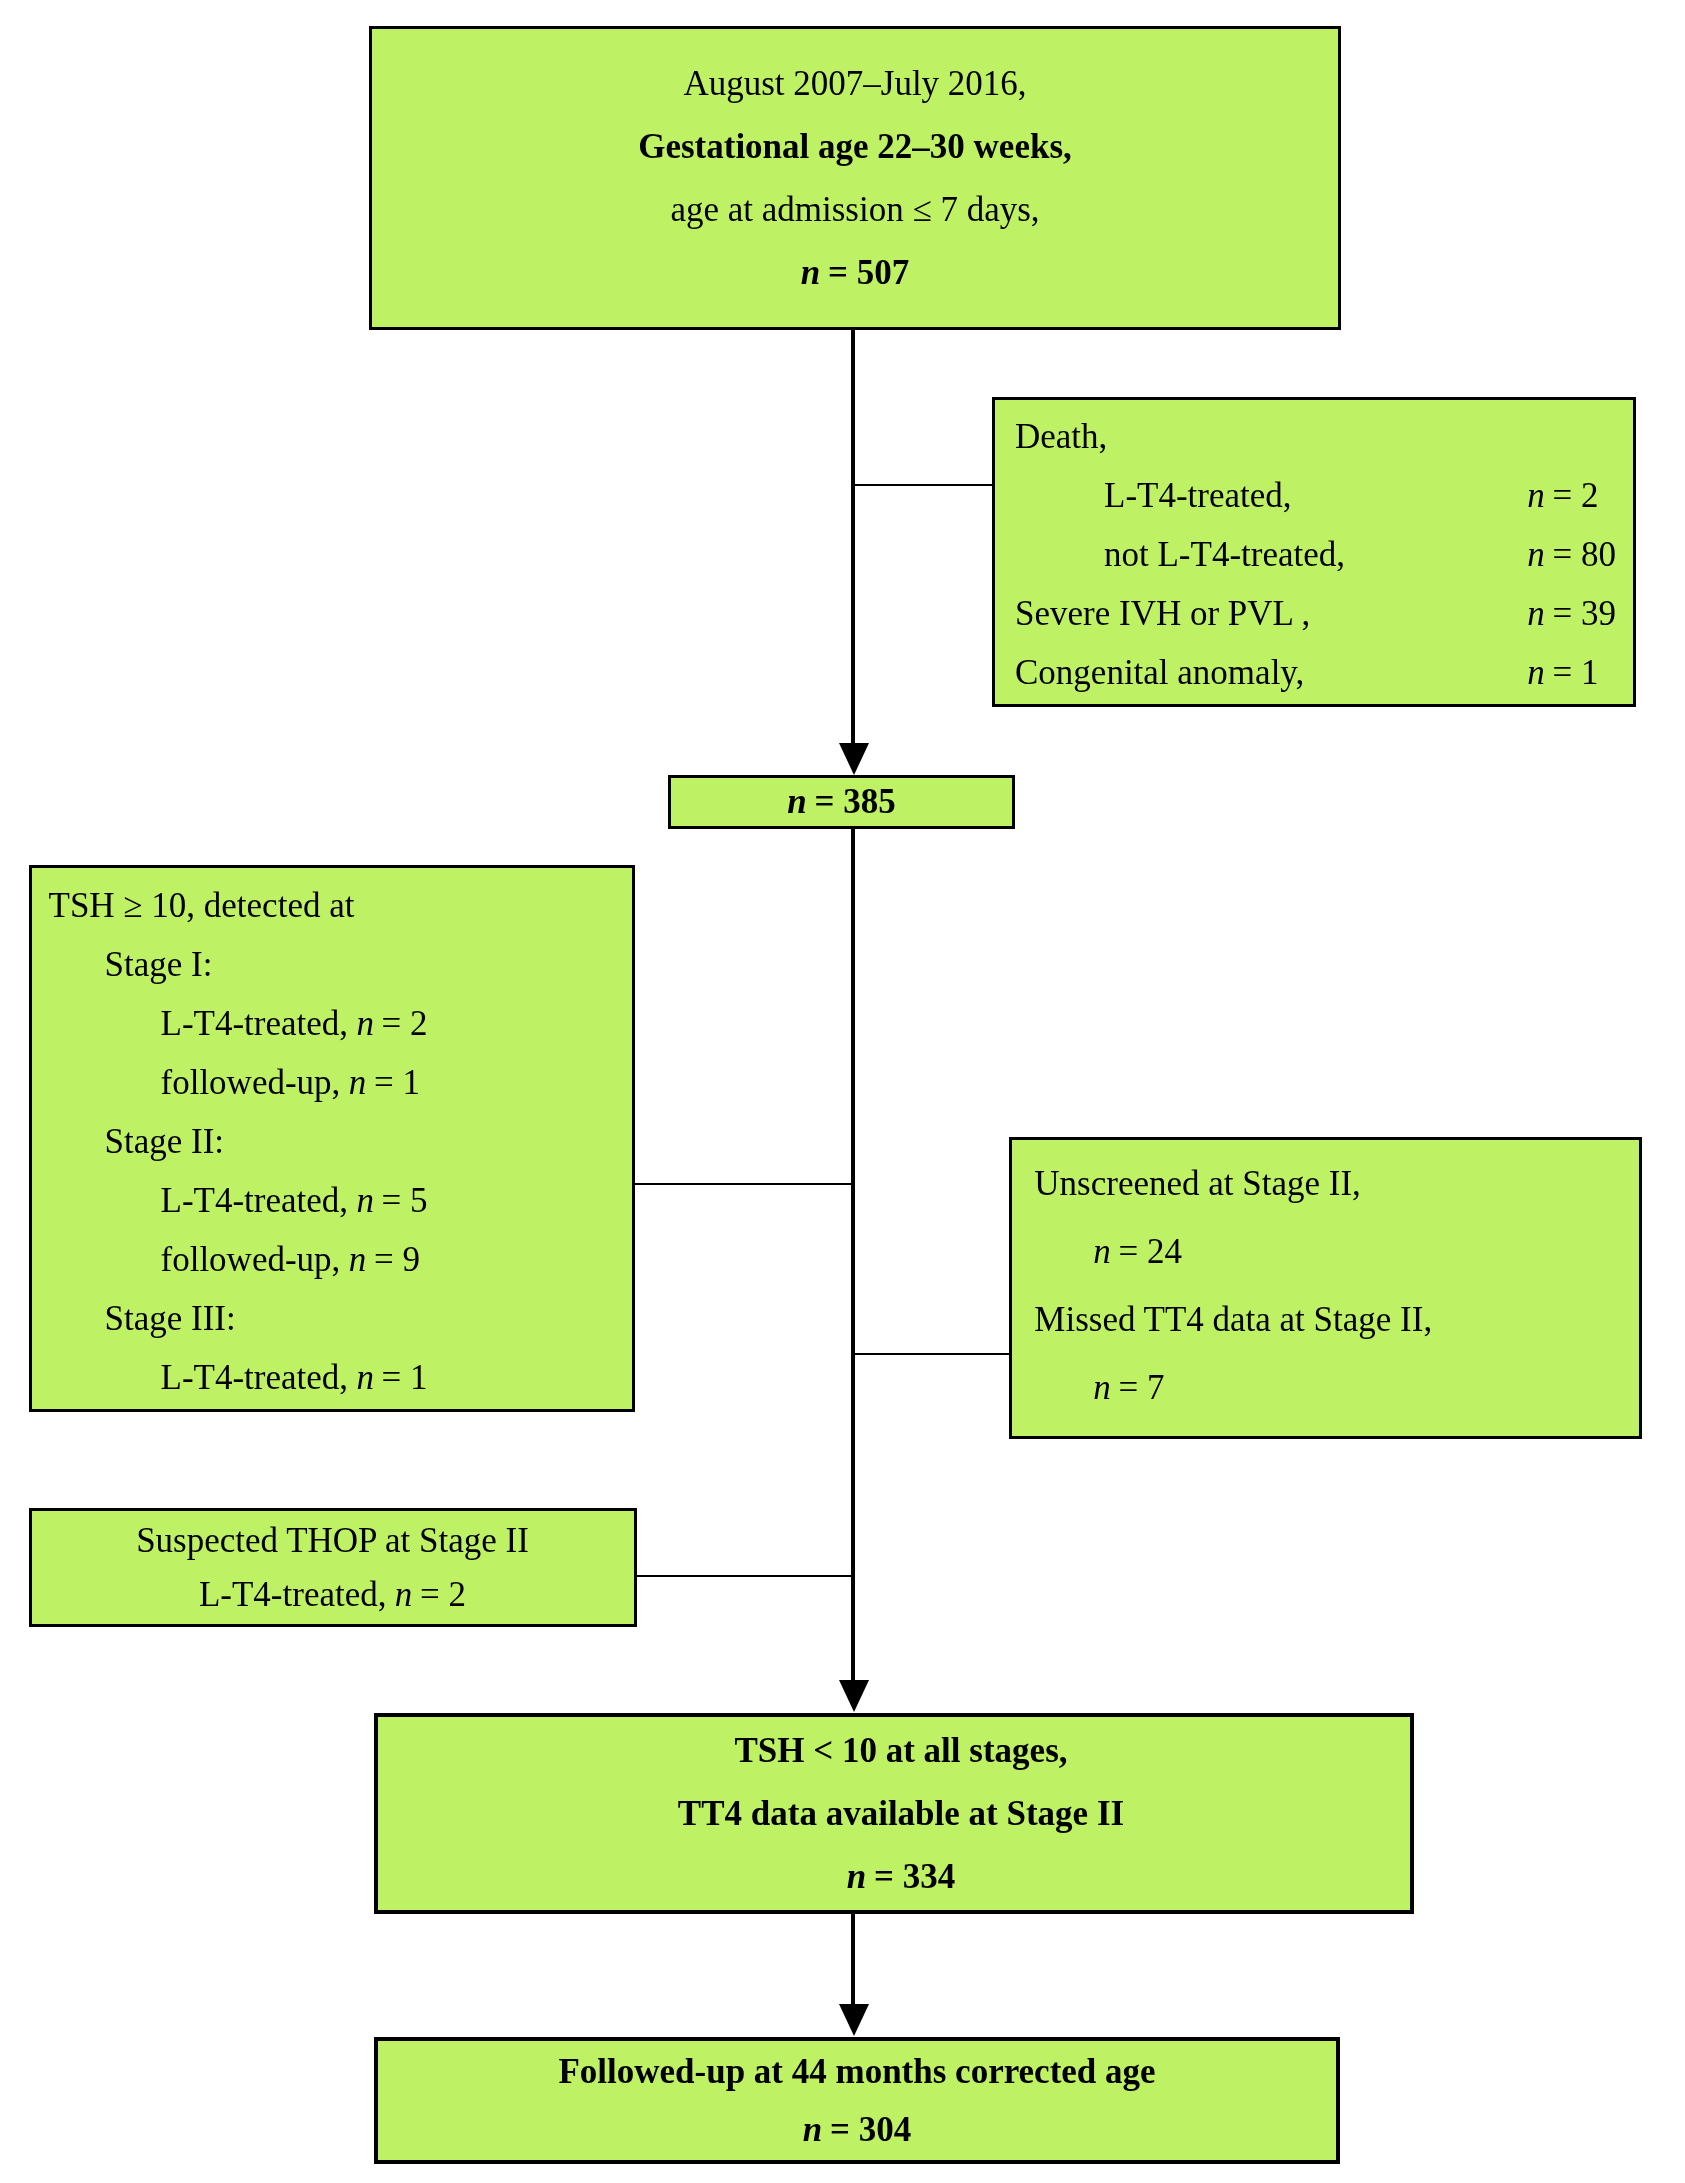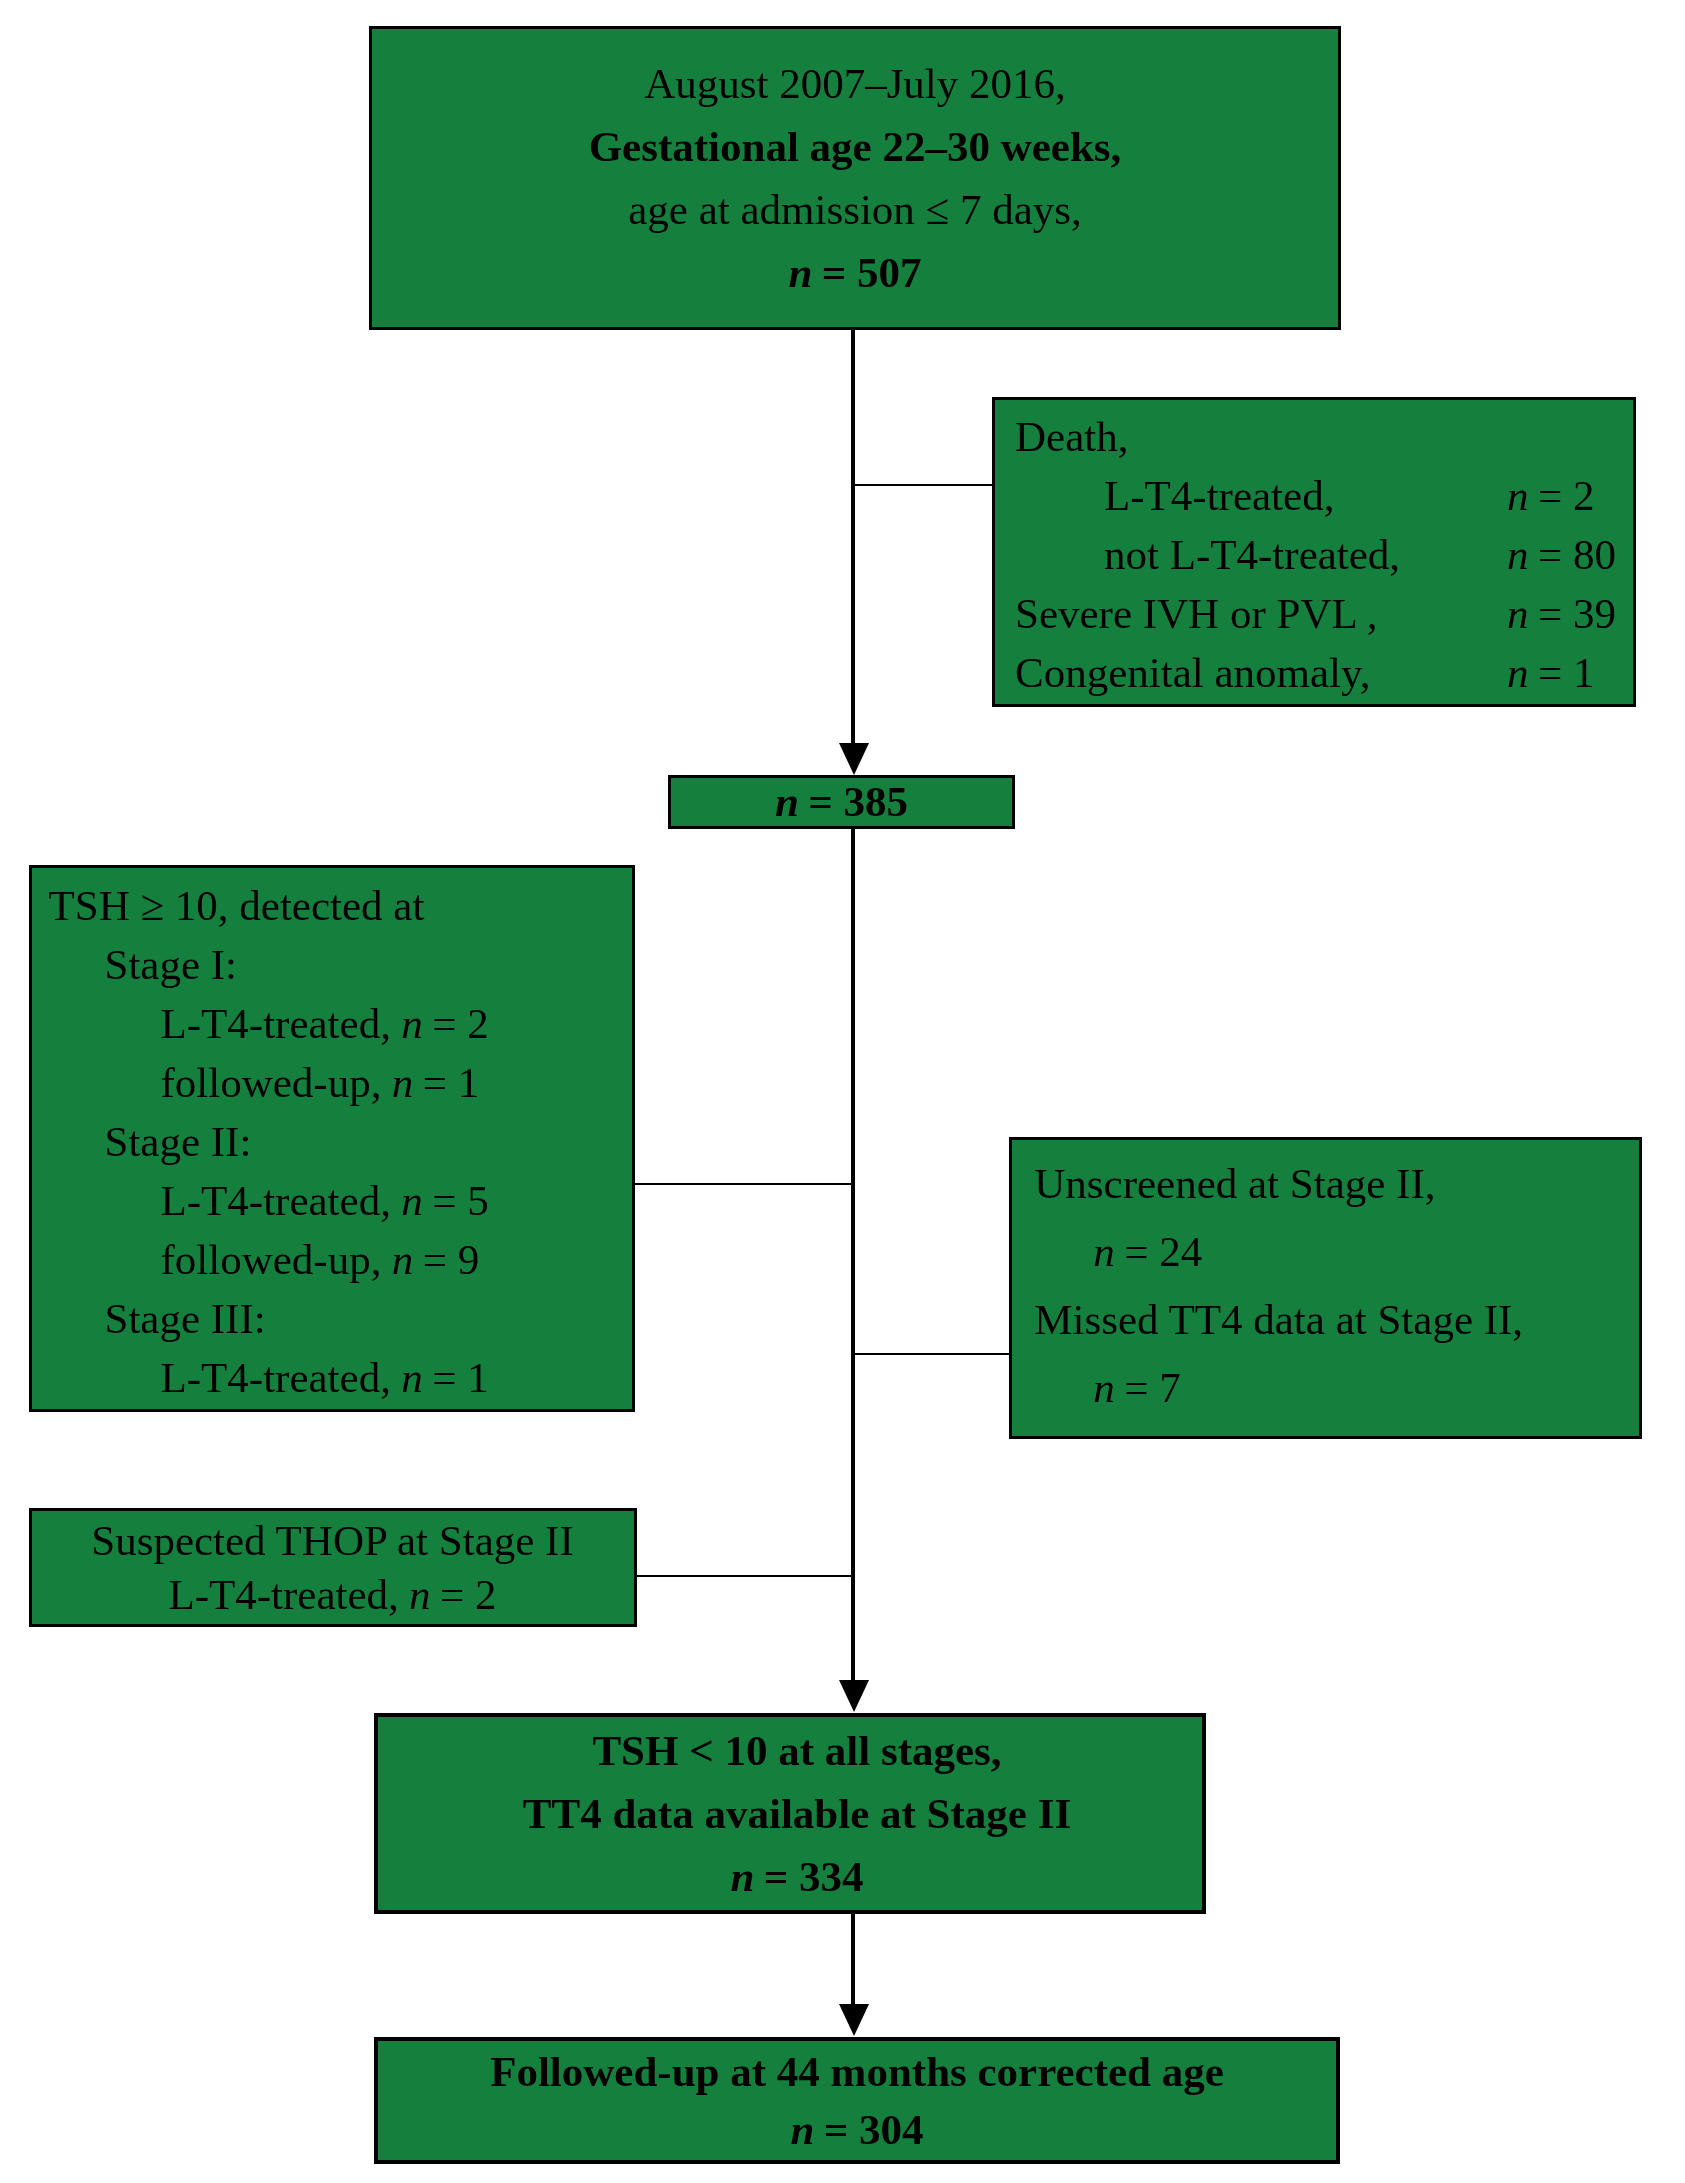--- a/index.html
+++ b/index.html
@@ -8,22 +8,22 @@
     width: 1685px;
     height: 2183px;
     background: #ffffff;
     font-family: "Liberation Serif", serif;
     color: #000000;
   }
   .box {
     position: absolute;
     box-sizing: border-box;
     border: 3.9px solid #000000;
-    background: #15803d;
-    font-size: 43px;
+    background: #bef264;
+    font-size: 35px;
     line-height: 63px;
   }
   .flexcenter {
     display: flex;
     flex-direction: column;
     justify-content: center;
     text-align: center;
   }
   .b { font-weight: bold; }
   .it { font-style: italic; }
@@ -33,21 +33,21 @@
   
   #box-enrollment { left: 369px; top: 26px;  width: 972px; height: 304px; }
   #box-death      { left: 992px; top: 397px; width: 644px; height: 310px;
                     padding: 6.7px 17px 0 20px; }
   #box-n385       { left: 668px; top: 775px; width: 347px; height: 54px; line-height: 46px; }
   #box-tsh        { left: 28.5px;  top: 865px; width: 606px; height: 547px;
                     padding: 7.8px 0 0 17px; line-height: 59px; }
   #box-unscreened { left: 1009px; top: 1137px; width: 633px; height: 302px;
                     padding: 10px 0 0 22.3px; line-height: 68px; }
   #box-thop       { left: 28.5px;  top: 1508px; width: 608px; height: 119px; line-height: 54px; }
-  #box-tshbelow   { left: 374px; top: 1713px; width: 832px; height: 201px;
+  #box-tshbelow   { left: 374px; top: 1713px; width: 1040px; height: 201px;
                     border-width: 4.5px; padding-left: 14px; }
   #box-followup   { left: 374px; top: 2037px; width: 966px; height: 127px;
                     border-width: 4.5px; line-height: 58px; }
 
   
   .death-grid { display: grid; grid-template-columns: 1fr max-content; line-height: 59px; }
   .death-title { grid-column: 1 / -1; }
   .dlab.ind { padding-left: 89px; }
   .dval { text-align: left; }
 

